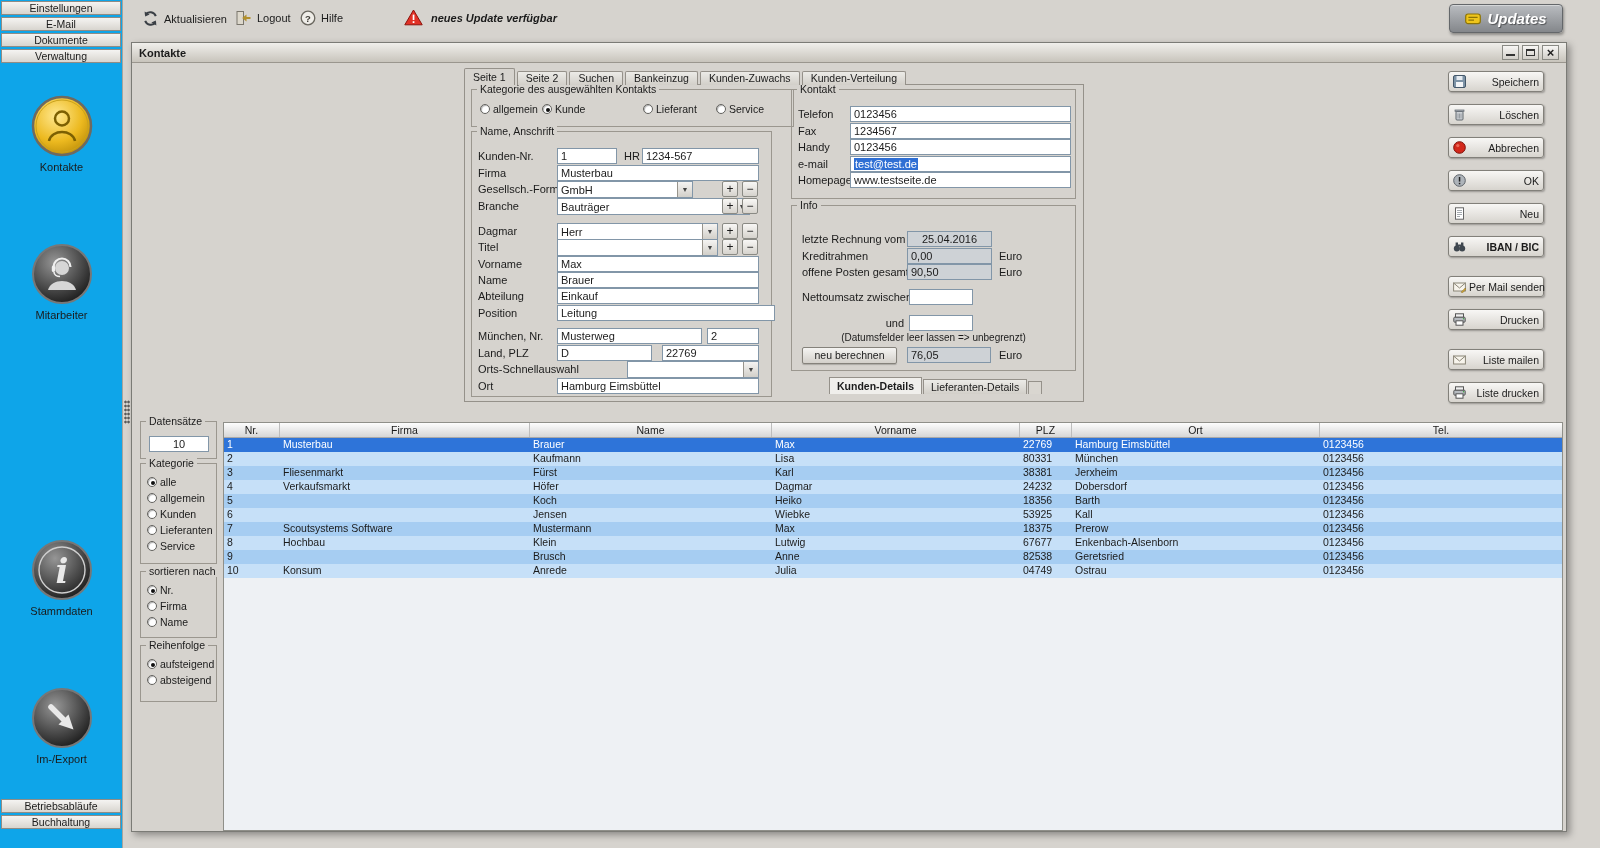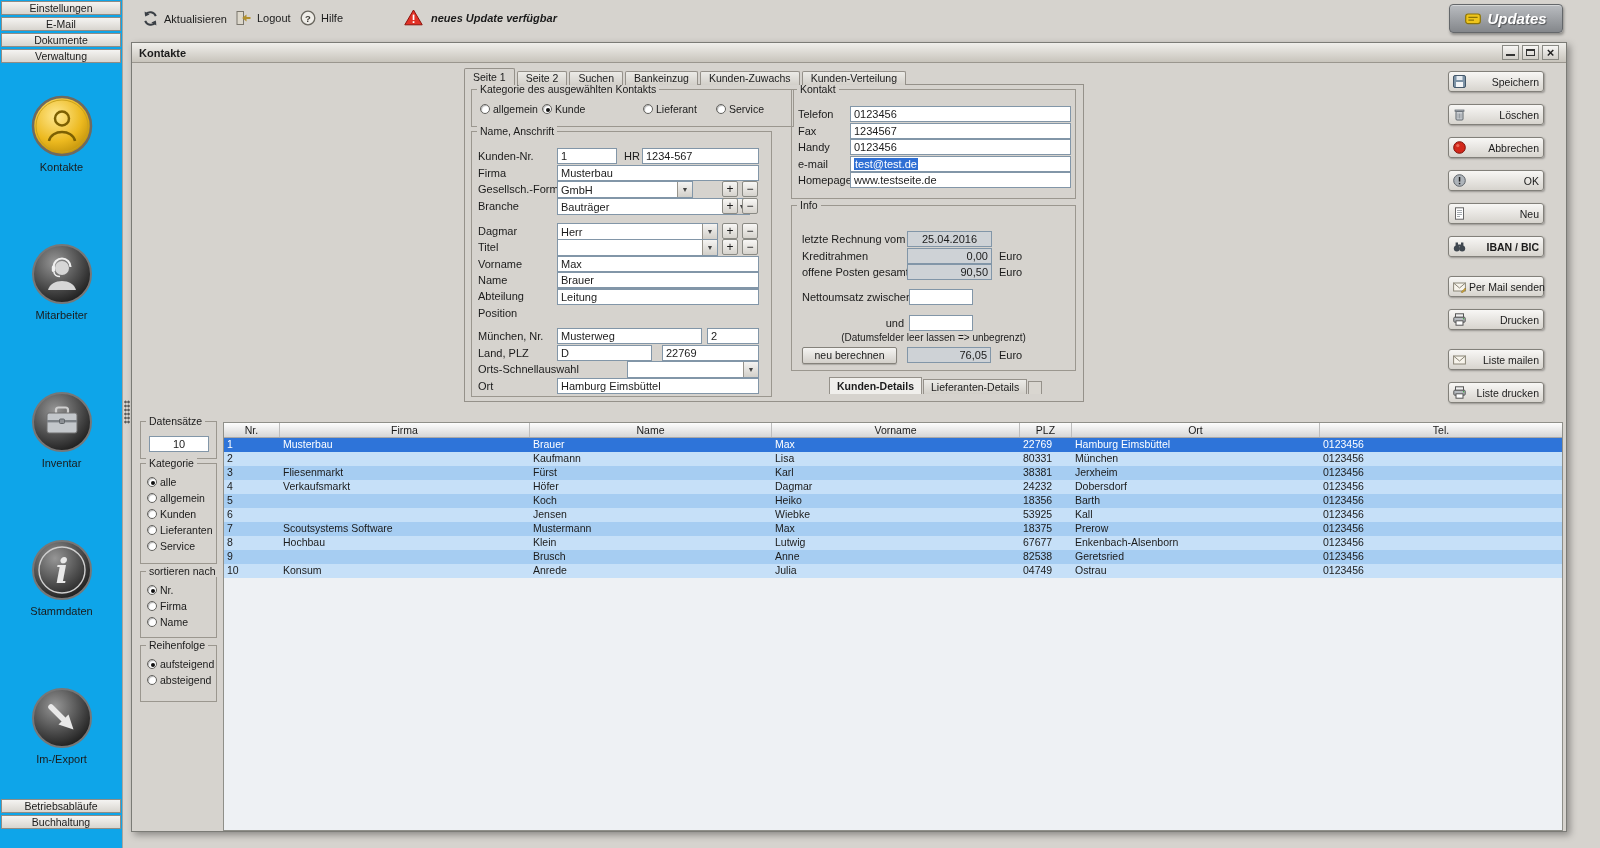--- a/index.html
+++ b/index.html
@@ -32,21 +32,21 @@
   .mtab{height:14px;padding:0 8px;font-size:10.5px;line-height:13px;background:linear-gradient(#ecebe7,#d2cfc9);border:1px solid #95918a;border-bottom:none;margin-right:2px;border-radius:2px 2px 0 0;white-space:nowrap;}
   .mtab.active{height:17px;line-height:16px;background:#d6d3ce;z-index:4;}
   .formbox{position:absolute;left:332px;top:41px;width:620px;height:318px;border:1px solid #95918a;background:#d6d3ce;}
 
   
   .groupbox{position:absolute;border:1px solid #9b978f;z-index:2;}
   .legend{position:absolute;top:-7px;left:5px;background:#d6d3ce;padding:0 3px;font-size:10.5px;line-height:12px;white-space:nowrap;}
   .flabel{position:absolute;font-size:11px;line-height:16px;white-space:nowrap;}
   .finput{position:absolute;height:16px;background:#fff;border:1px solid #8296a8;font-size:11px;line-height:14px;padding:0 3px;white-space:nowrap;overflow:hidden;}
   .finput.gray{background:#ced2d6;}
-  .finput.num{text-align:right;}
+  .finput.num{text-align:left;}
   .finput.ctr{text-align:center;}
   .hl{background:#2f6fd4;color:#fff;padding:0 1px;}
   .fselect{position:absolute;height:17px;background:#fff;border:1px solid #8296a8;}
   .sval{position:absolute;left:3px;top:1px;font-size:11px;line-height:14px;white-space:nowrap;}
   .sarrow{position:absolute;top:0;right:0;width:15px;bottom:0;background:linear-gradient(#f5f4f2,#d2cfc9);border-left:1px solid #98948c;}
   .sarrow::after{content:"▼";font-size:7px;position:absolute;left:3.5px;top:4px;color:#444;}
   .mini{position:absolute;width:16px;height:16px;background:linear-gradient(#f8f7f5,#d6d3cd);border:1px solid #8a8a84;border-radius:2px;text-align:center;line-height:14px;font-size:12px;}
   .small-btn{position:absolute;height:17px;background:linear-gradient(#f5f4f2,#d3d0ca);border:1px solid #85827b;border-radius:2px;font-size:10.5px;text-align:center;line-height:15px;box-shadow:0 1px 1px rgba(0,0,0,.2);}
   .hint{position:absolute;font-size:10px;white-space:nowrap;}
 
@@ -117,30 +117,20 @@
       <circle cx="32" cy="32" r="29" fill="url(#dg)" stroke="#777" stroke-width="2"></circle>
       <circle cx="32" cy="26" r="7" fill="#d6d6d6"></circle>
       <path d="M18 48 c3 -12 25 -12 28 0 Z" fill="#d6d6d6"></path>
       <path d="M23.5 25 a8.5 8.5 0 0 1 17 0" fill="none" stroke="#efefef" stroke-width="2.2"></path>
       <rect x="21.8" y="23.5" width="3.2" height="6.5" rx="1.5" fill="#efefef"></rect>
       <path d="M24 30 c0 3 3 4.5 6 4.5" fill="none" stroke="#efefef" stroke-width="1.6"></path>
     </svg>
     <div class="sb-lbl">Mitarbeiter</div>
   </div>
 
-  <div class="sb-ico" style="top:390px">
-    <svg width="64" height="64" viewBox="0 0 64 64">
-      <circle cx="32" cy="32" r="29" fill="url(#dg)" stroke="#777" stroke-width="2"></circle>
-      <rect x="26" y="17.5" width="12" height="7" rx="2.5" fill="none" stroke="#cfcfcf" stroke-width="2.2"></rect>
-      <rect x="17" y="23" width="30" height="20" rx="2" fill="#c3c7cb" stroke="#6e6e6e"></rect>
-      <rect x="17" y="30" width="30" height="2.4" fill="#7d8287"></rect>
-      <rect x="29.5" y="29" width="5" height="4.5" rx="1" fill="#8d9196" stroke="#5f6468"></rect>
-    </svg>
-    <div class="sb-lbl">Inventar</div>
-  </div>
 
   <div class="sb-ico" style="top:538px">
     <svg width="64" height="64" viewBox="0 0 64 64">
       <circle cx="32" cy="32" r="29" fill="url(#dg)" stroke="#777" stroke-width="2"></circle>
       <circle cx="32" cy="32" r="23" fill="none" stroke="#cfcfcf" stroke-width="1.4"></circle>
       <text x="32" y="45" text-anchor="middle" font-size="34" font-style="italic" font-weight="bold" font-family="'DejaVu Serif',serif" fill="#e9e9e9">i</text>
     </svg>
     <div class="sb-lbl">Stammdaten</div>
   </div>
 
@@ -283,21 +273,21 @@
     <span class="flabel" style="left:6px;top:124px">Vorname</span>
     <span class="finput" style="left:85px;top:124px;width:202px">Max</span>
 
     <span class="flabel" style="left:6px;top:140px">Name</span>
     <span class="finput" style="left:85px;top:140px;width:202px">Brauer</span>
 
     <span class="flabel" style="left:6px;top:156px">Abteilung</span>
     <span class="finput" style="left:85px;top:156px;width:202px">Einkauf</span>
 
     <span class="flabel" style="left:6px;top:173px">Position</span>
-    <span class="finput" style="left:85px;top:157px;width:202px">Leitung</span>
+    <span class="finput" style="left:85px;top:173px;width:218px">Leitung</span>
 
     <span class="flabel" style="left:6px;top:196px">München, Nr.</span>
     <span class="finput" style="left:85px;top:196px;width:145px">Musterweg</span>
     <span class="finput" style="left:235px;top:196px;width:52px">2</span>
 
     <span class="flabel" style="left:6px;top:213px">Land, PLZ</span>
     <span class="finput" style="left:85px;top:213px;width:95px">D</span>
     <span class="finput" style="left:190px;top:213px;width:97px">22769</span>
 
     <span class="flabel" style="left:6px;top:229px">Orts-Schnellauswahl</span>

